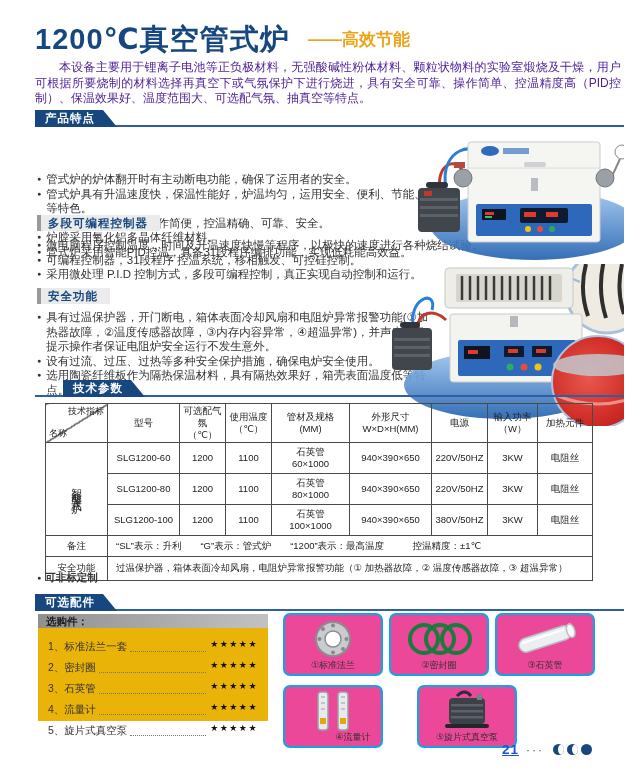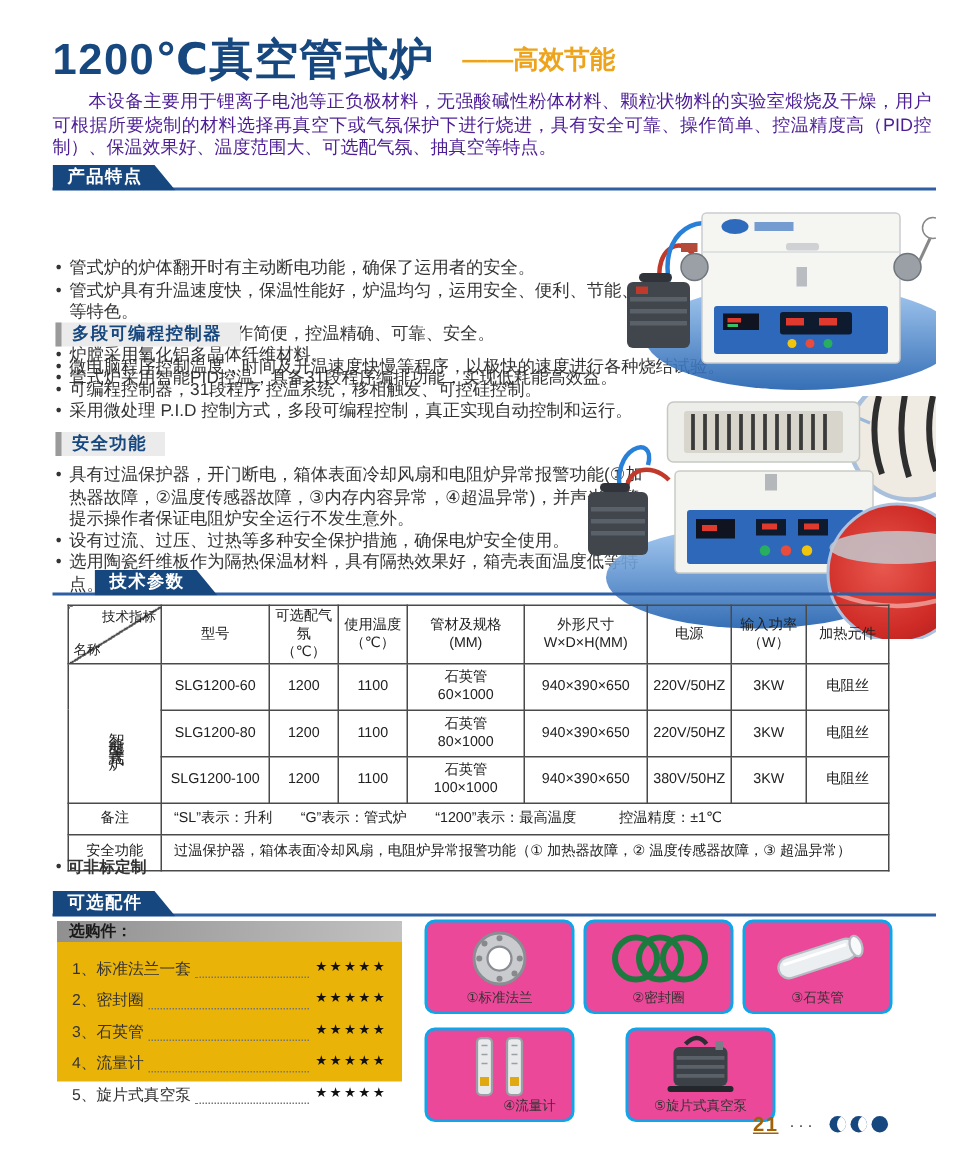--- a/index.html
+++ b/index.html
@@ -59,21 +59,21 @@
   .opt-item .stars { font-size:9px; letter-spacing:1.5px; color:#111; font-weight:bold; padding-bottom:2px; }
 
   
   .card { position:absolute; width:100px; height:63px; border:2px solid #0ea5e9; border-radius:7px; background:#ec4899;
           display:flex; flex-direction:column; align-items:center; justify-content:flex-end; overflow:hidden; }
   .card .cimg { position:absolute; top:2px; left:0; right:0; height:44px; display:flex; align-items:center; justify-content:center; }
   .card .ccap { font-size:9px; color:#333; line-height:14px; padding-bottom:2px; }
 
   
   .footer { position:absolute; right:32px; top:742px; display:flex; align-items:center; }
-  .pagenum { font-size:13.5px; color:#a16207; font-weight:bold; letter-spacing:1px;text-decoration:underline; }
+  .pagenum { font-size:13.5px; color:#1d4ed8; font-weight:bold; letter-spacing:1px;text-decoration:underline; }
   .ellipsis { font-size:12px; color:#555; margin:0 6px 0 7px; letter-spacing:2px; }
   .moon { position:relative; width:11px; height:11px; border-radius:50%; background:#17477f; margin-left:3px; overflow:hidden; }
   .moon::after { content:""; position:absolute; width:9px; height:11px; border-radius:50%; background:#fff; left:5px; top:0; }
   .dot-full { width:11px; height:11px; border-radius:50%; background:#17477f; margin-left:3px; }
 </style>
 </head>
 <body>
 
 <div class="page">
 

